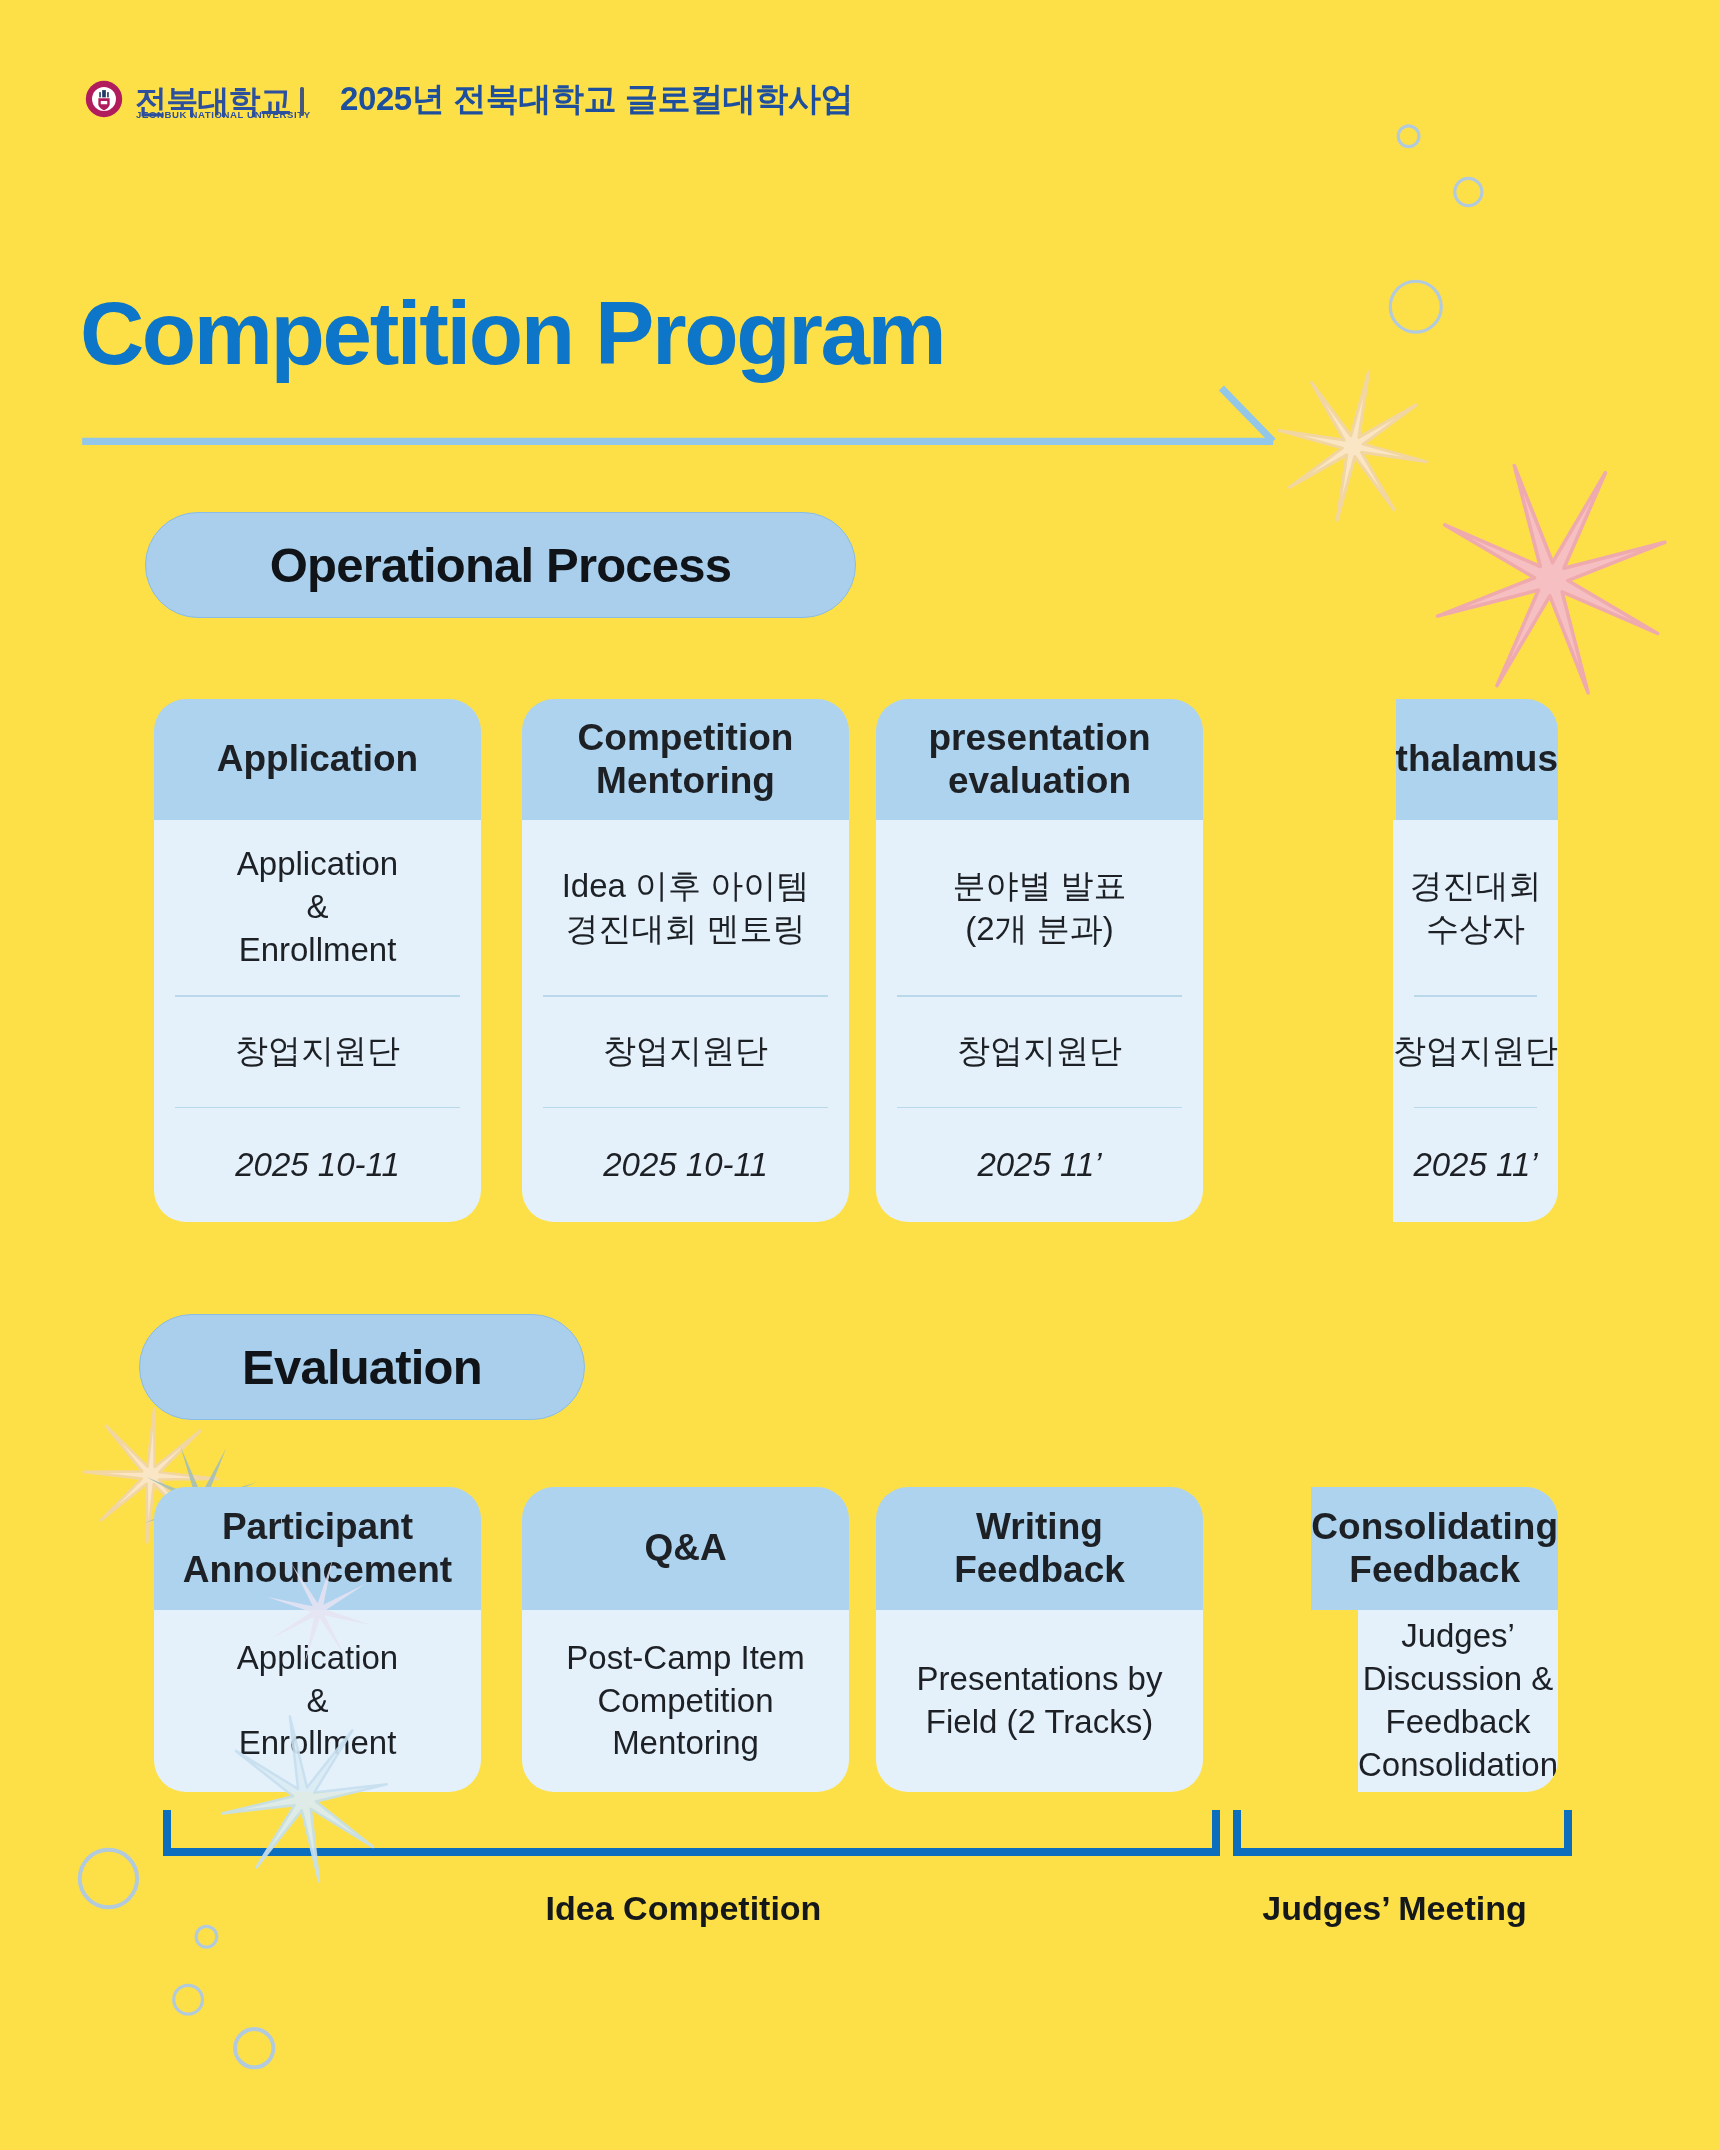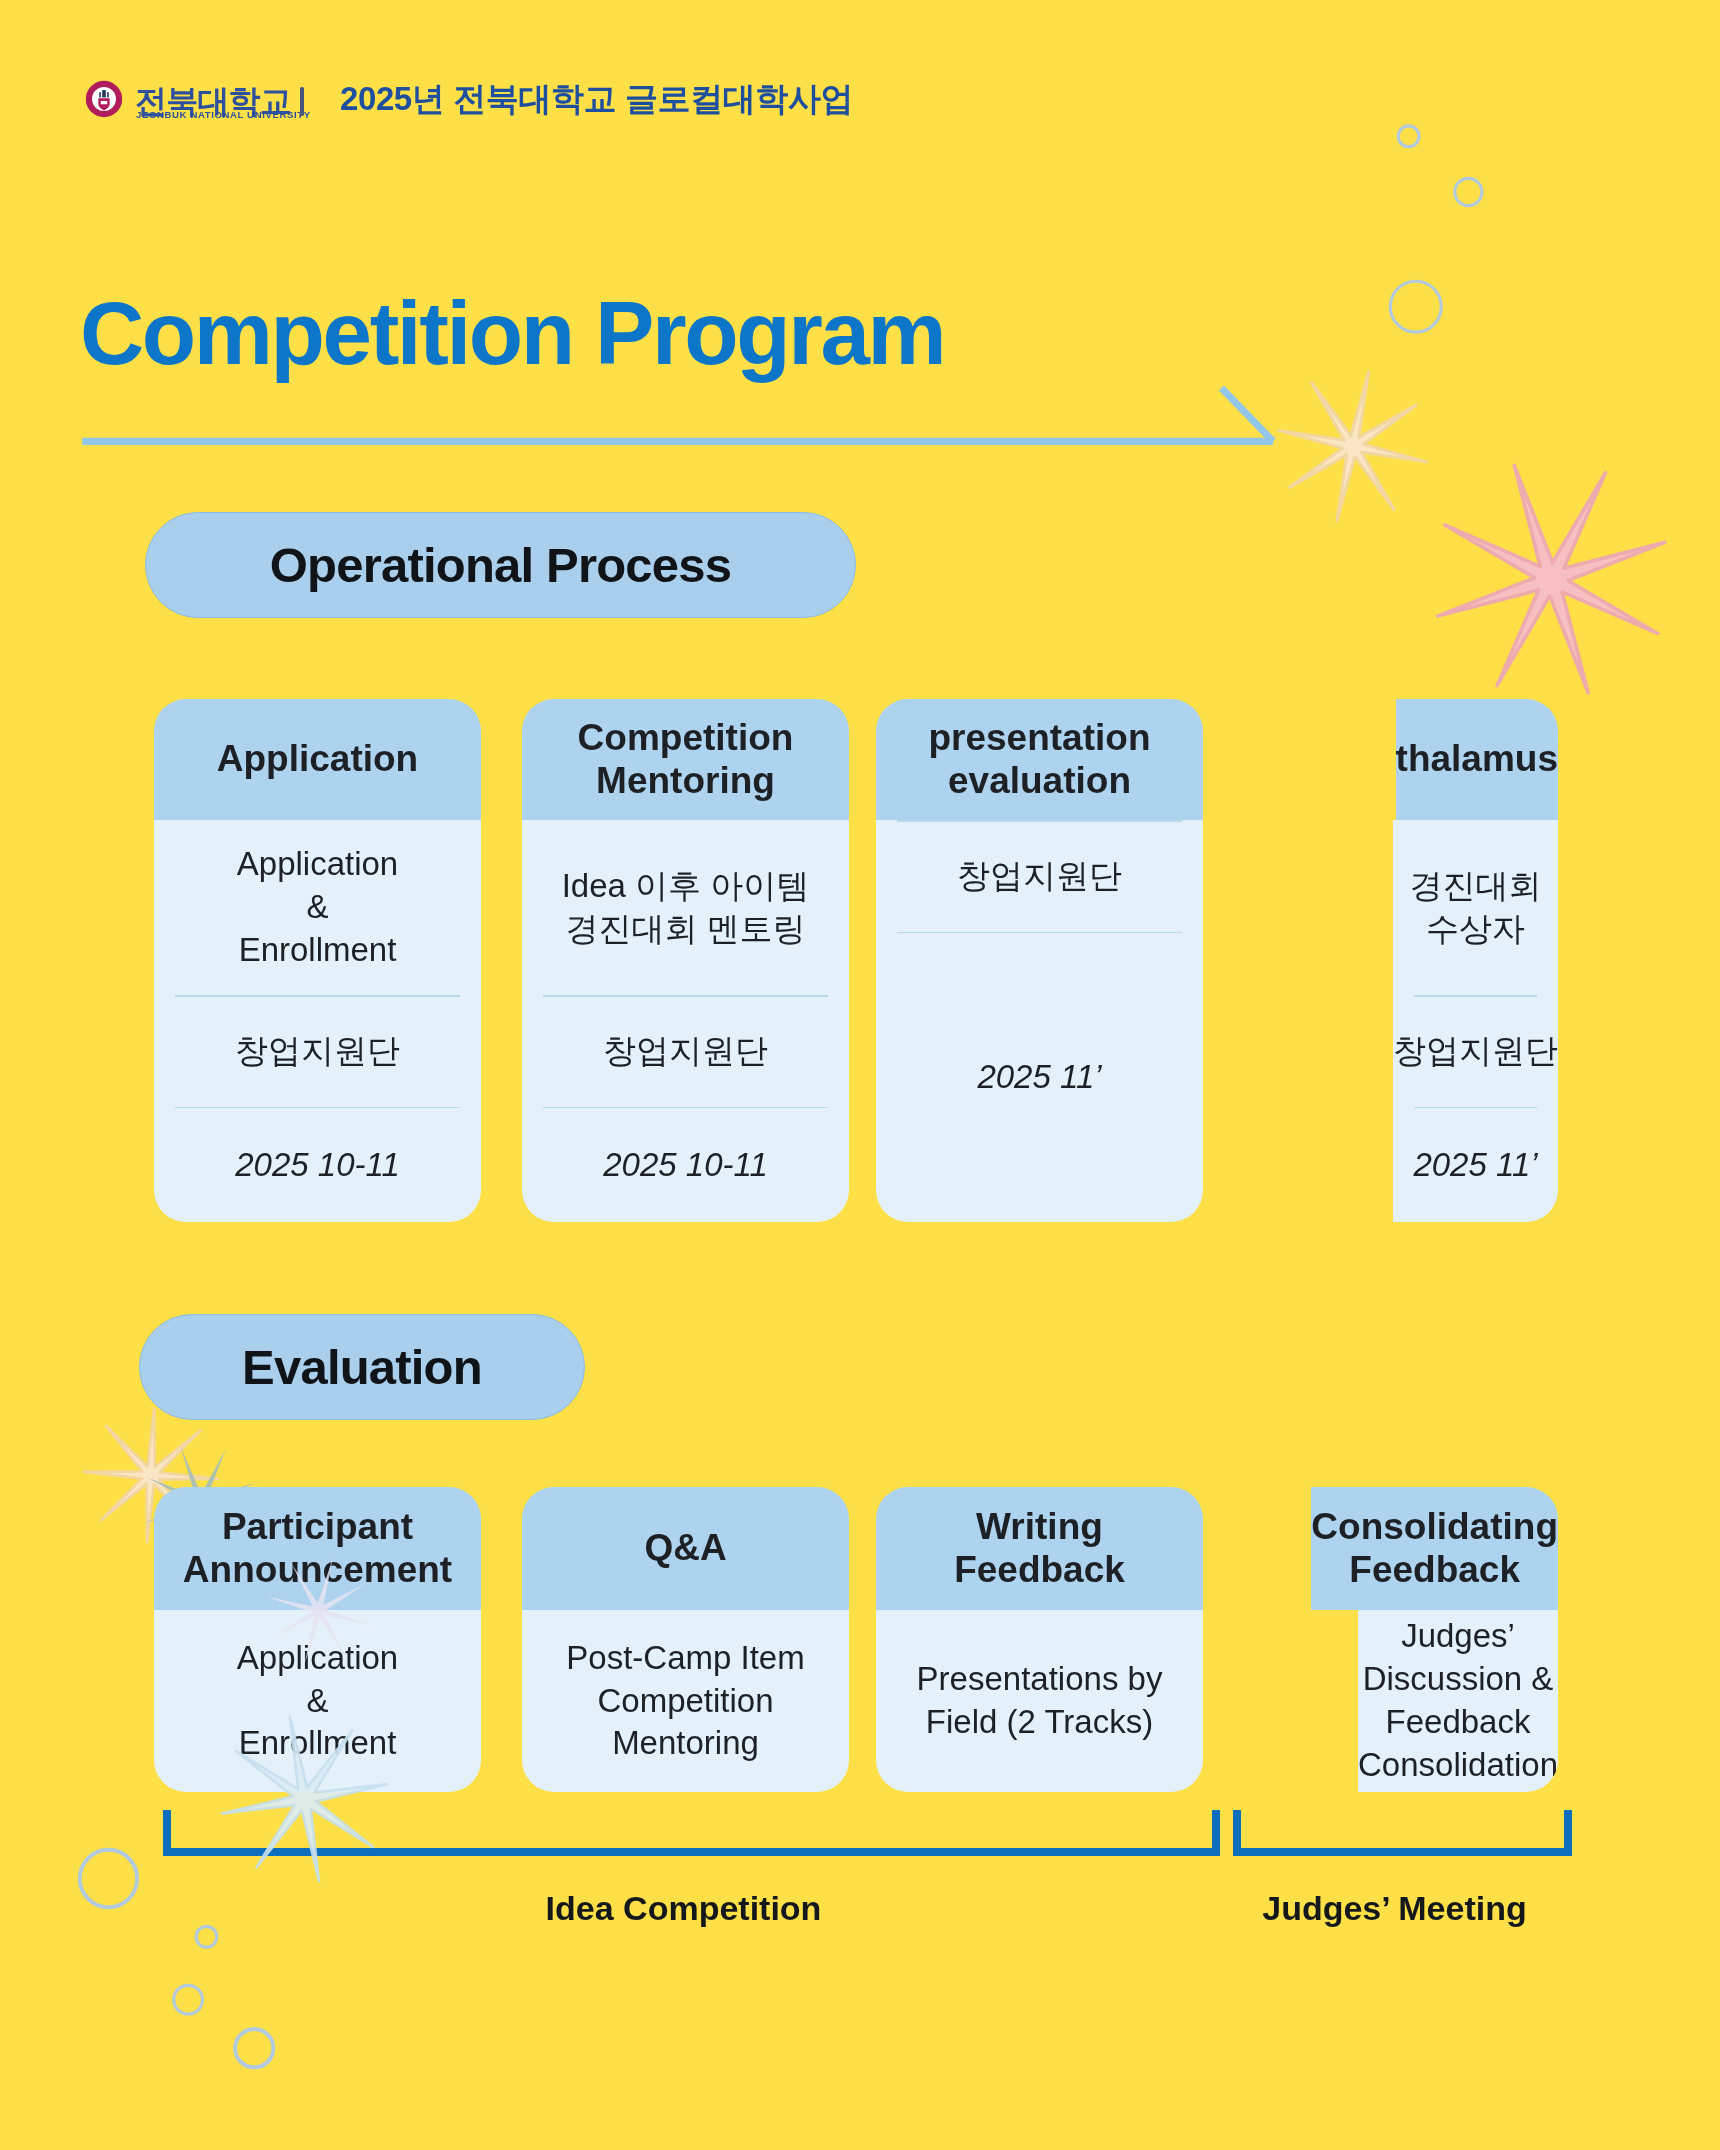--- a/index.html
+++ b/index.html
@@ -147,20 +147,24 @@
         </div>
     </div>
   </div>
 
   <div class="card row1 cx3">
     <div class="card-header">
         <span>presentation
 evaluation</span>
       </div>
     <div class="card-body">
+      <div class="sec sec-desc">
+          <span>분야별 발표
+(2개 분과)</span>
+        </div>
       <div class="divider"></div>
       <div class="sec sec-org">
           <span>창업지원단</span>
         </div>
       <div class="divider"></div>
       <div class="sec sec-date">
           <span>2025 11’</span>
         </div>
     </div>
   </div>

